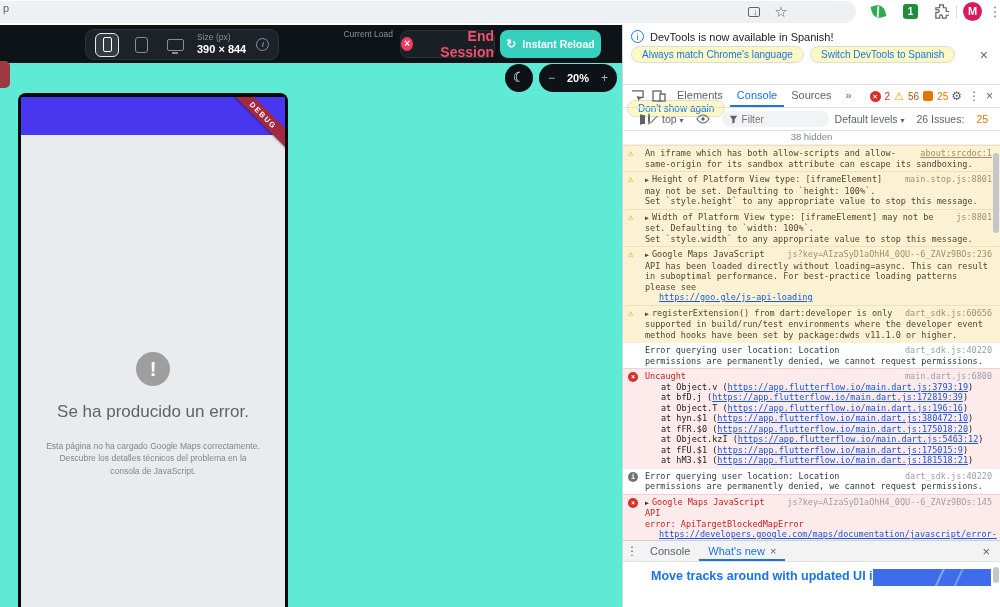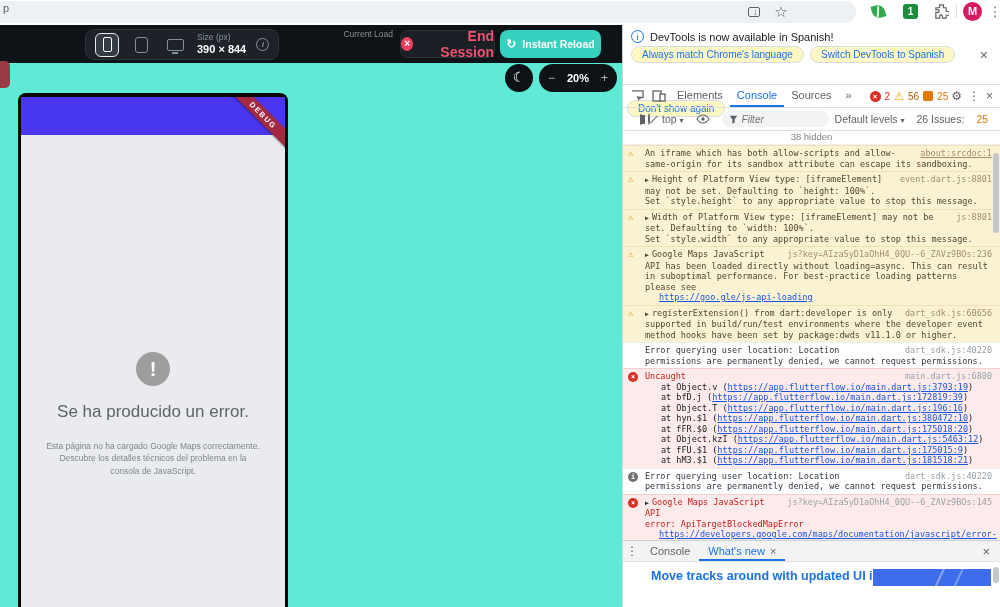--- a/index.html
+++ b/index.html
@@ -94,21 +94,21 @@
   .gear, .kebab, .close-x { color:#5f6368; font-size:12px; margin:0 3px; align-self:center; }
 
   .dt-bar { position:relative; height:23px; border-bottom:1px solid #e0e0e0; display:flex; align-items:center; padding:0 17px; gap:6px; font-size:10.5px; color:#5f6368; white-space:nowrap; overflow:hidden; }
   .vsep { width:1px; height:14px; background:#e0e0e0; }
   .sb-ic { position:relative; width:13px; height:11px; border:1.2px solid #5f6368; border-radius:1px; }
   .sb-ic:after { content:""; position:absolute; left:0; top:0; width:4px; height:100%; background:#5f6368; }
   .noslash { position:relative; width:12px; height:12px; border:1.3px solid #5f6368; border-radius:50%; }
   .noslash:after { content:""; position:absolute; left:0px; top:4.5px; width:10px; height:1.3px; background:#5f6368; transform:rotate(-45deg); }
   .caret { font-size:8px; }
   .filter-pill { display:flex; align-items:center; gap:4px; width:120px; height:16px; background:#f1f3f4; border-radius:9px; padding:0 7px; }
-  .filter-pill input { border:none; background:transparent; outline:none; width:80px; font-size:10px; color:#202124; font-family:"Liberation Sans",sans-serif;font-style:italic; }
+  .filter-pill input { border:none; background:transparent; outline:none; width:80px; font-size:10px; color:#202124; font-family:"Liberation Sans",sans-serif; }
 
   .dt-hidden { height:14px; display:flex; align-items:center; gap:5px; font-size:9.5px; color:#80868b; padding:0 6px; border-bottom:1px solid #f0f0f0;flex-direction:column; }
   .gear-sm { color:#5f6368; font-size:10px; }
 
   .console-area { position:absolute; left:0; right:0; top:120px; height:395px; overflow:hidden; background:#fff; }
   .cmsg { position:relative; padding:2px 8px 2px 22px; border-top:1px solid #f0f0f0; font-family:"DejaVu Sans Mono",monospace; font-size:8.5px; line-height:10.5px; color:#303942; }
   .cmsg.warn { background:#fbf2d4; border-top-color:#efe2b4; color:#504732; }
   .cmsg.error { background:#fdebeb; border-top-color:#f5cfcf; }
   .cmsg.error .mtext { color:#c5221f; }
   .ci { position:absolute; left:5px; top:2px; }
@@ -294,21 +294,21 @@
     <span style="color:#1a73e8;">1</span>
   </div>
 
   <div class="dt-hidden">
     <span>38 hidden</span>
     <span class="gear-sm">⚙</span>
   </div>
 
   <div class="console-area">
       <div class="cmsg warn"><span class="csrc srclink">about:srcdoc:1</span><span class="ci warn-i">⚠</span><span class="mtext">An iframe which has both allow-scripts and allow-same-origin for its sandbox attribute can escape its sandboxing.</span></div>
-      <div class="cmsg warn"><span class="csrc">event.dart.js:8801</span><span class="ci warn-i">⚠</span><span class="arrow">▶</span><span class="mtext">Height of Platform View type: [iframeElement] may not be set. Defaulting to `height: 100%`.<br>Set `style.height` to any appropriate value to stop this message.</span></div>
+      <div class="cmsg warn"><span class="csrc">main.stop.js:8801</span><span class="ci warn-i">⚠</span><span class="arrow">▶</span><span class="mtext">Height of Platform View type: [iframeElement] may not be set. Defaulting to `height: 100%`.<br>Set `style.height` to any appropriate value to stop this message.</span></div>
       <div class="cmsg warn"><span class="csrc">js:8801</span><span class="ci warn-i">⚠</span><span class="arrow">▶</span><span class="mtext">Width of Platform View type: [iframeElement] may not be set. Defaulting to `width: 100%`.<br>Set `style.width` to any appropriate value to stop this message.</span></div>
       <div class="cmsg warn"><span class="csrc">js?key=AIzaSyD1aOhH4_0QU--6_ZAVz9BOs:236</span><span class="ci warn-i">⚠</span><span class="arrow">▶</span><span class="mtext">Google Maps JavaScript API has been loaded directly without loading=async. This can result in suboptimal performance. For best-practice loading patterns please see</span><div class="clink">https://goo.gle/js-api-loading</div></div>
       <div class="cmsg warn"><span class="csrc">dart_sdk.js:60656</span><span class="ci warn-i">⚠</span><span class="arrow">▶</span><span class="mtext">registerExtension() from dart:developer is only supported in build/run/test environments where the developer event method hooks have been set by package:dwds v11.1.0 or higher.</span></div>
       <div class="cmsg log"><span class="csrc">dart_sdk.js:40220</span><span class="mtext">Error querying user location: Location permissions are permanently denied, we cannot request permissions.</span></div>
       <div class="cmsg error"><span class="csrc">main.dart.js:6800</span><span class="ci err-i">×</span><span class="mtext">Uncaught</span><div class="cstack">
           <div>at Object.v (<span class="stacklink">https://app.flutterflow.io/main.dart.js:3793:19</span>)</div>
           <div>at bfD.j (<span class="stacklink">https://app.flutterflow.io/main.dart.js:172819:39</span>)</div>
           <div>at Object.T (<span class="stacklink">https://app.flutterflow.io/main.dart.js:196:16</span>)</div>
           <div>at hyn.$1 (<span class="stacklink">https://app.flutterflow.io/main.dart.js:380472:10</span>)</div>
           <div>at fFR.$0 (<span class="stacklink">https://app.flutterflow.io/main.dart.js:175018:20</span>)</div>

